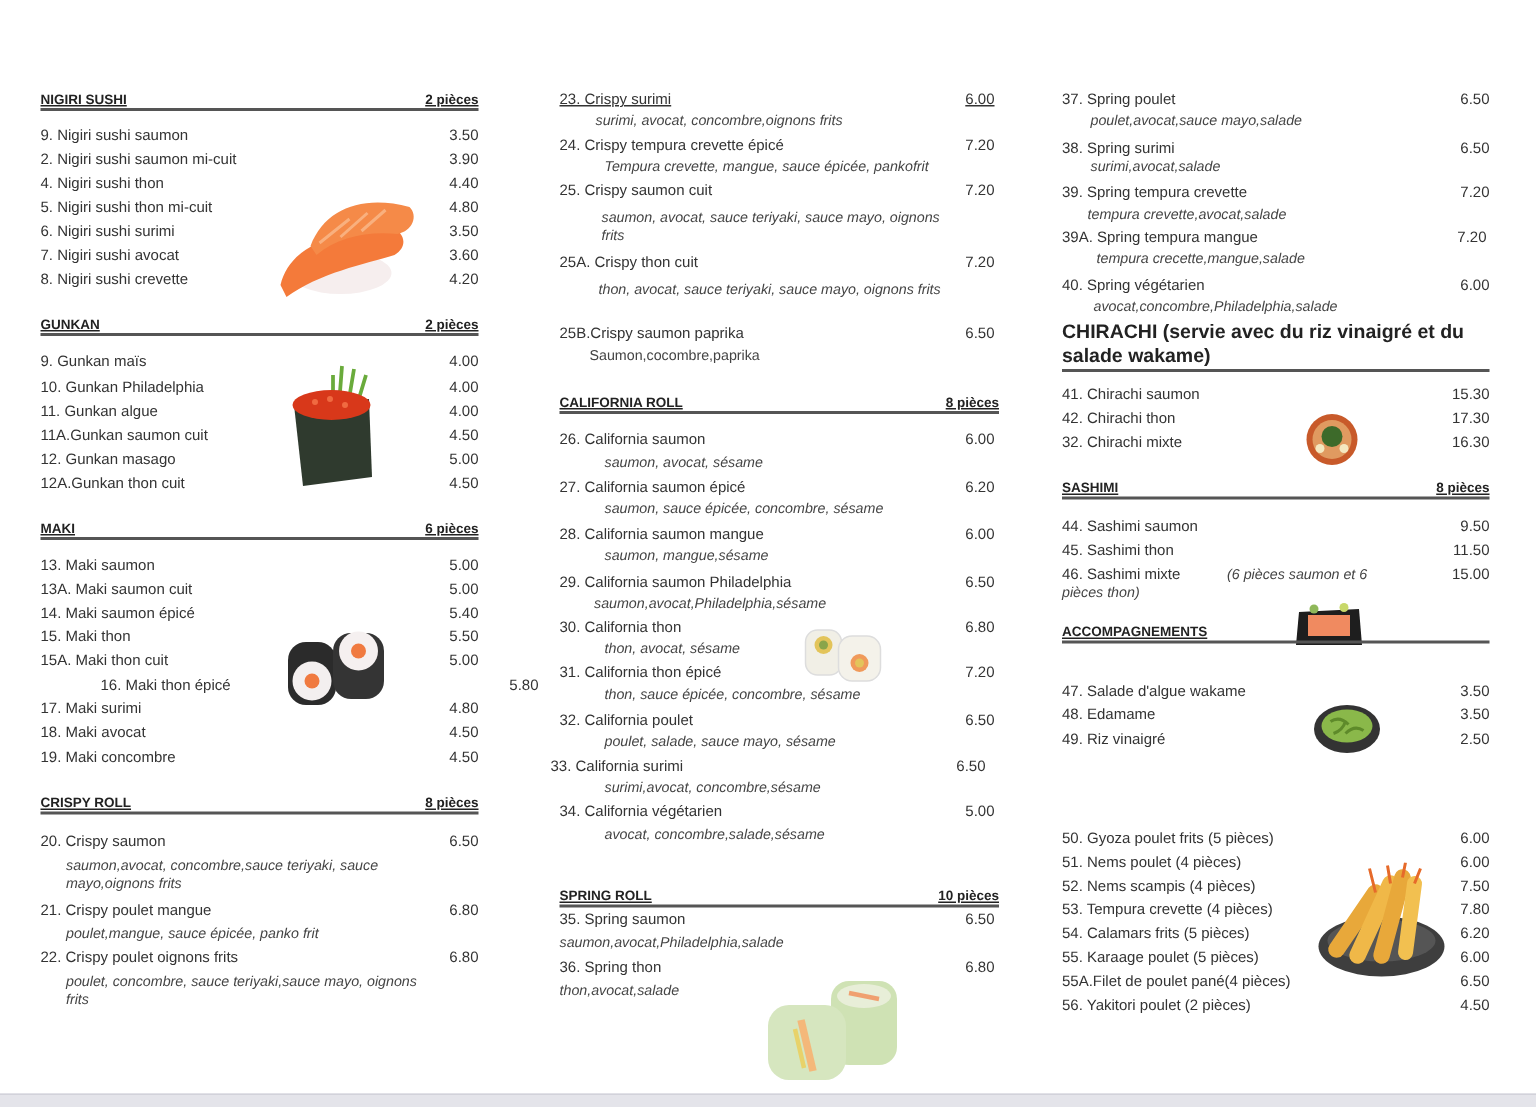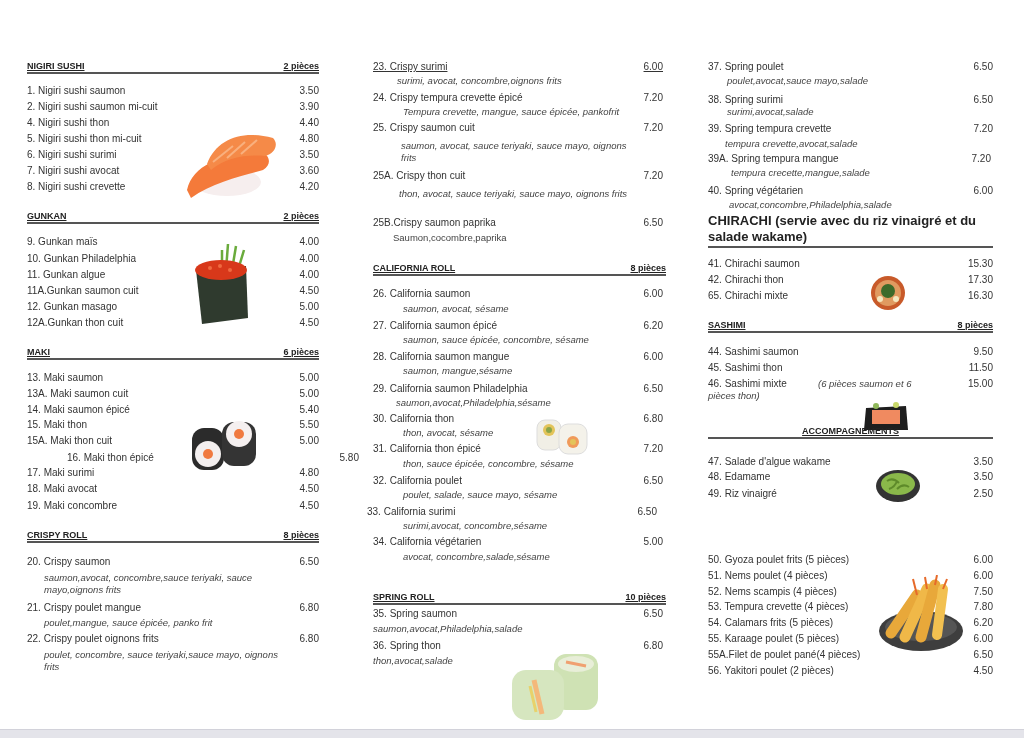--- a/index.html
+++ b/index.html
@@ -29,21 +29,21 @@
 </head>
 <body>
 
 <div class="page">
 
   <div class="sec-head small" style="left:27px; top:61px; width:292px;">
     <span class="t">NIGIRI SUSHI</span>
     <span class="p">2 pièces</span>
   </div>
   <div class="item" style="left:27px; top:84px; width:292px;">
-      <span class="n">1.  Nigiri sushi saumon</span>
+      <span class="n">9.  Nigiri sushi saumon</span>
       <span class="pr">3.50</span>
     </div>
   <div class="item" style="left:27px; top:100px; width:292px;">
       <span class="n">2.  Nigiri sushi saumon mi-cuit</span>
       <span class="pr">3.90</span>
     </div>
   <div class="item" style="left:27px; top:116px; width:292px;">
       <span class="n">4.  Nigiri sushi thon</span>
       <span class="pr">4.40</span>
     </div>
@@ -314,21 +314,21 @@
   </div>
   <div class="item" style="left:708px; top:257px; width:285px;">
       <span class="n">41.  Chirachi saumon</span>
       <span class="pr">15.30</span>
     </div>
   <div class="item" style="left:708px; top:273px; width:285px;">
       <span class="n">42.  Chirachi thon</span>
       <span class="pr">17.30</span>
     </div>
   <div class="item" style="left:708px; top:289px; width:285px;">
-      <span class="n">65.  Chirachi mixte</span>
+      <span class="n">32.  Chirachi mixte</span>
       <span class="pr">16.30</span>
     </div>
   <svg class="img" style="left:870px; top:275px;" width="36" height="36" viewBox="0 0 36 36">
     <circle cx="18" cy="18" r="17" fill="#c85a2a"></circle>
     <circle cx="18" cy="18" r="13" fill="#e09a60"></circle>
     <circle cx="18" cy="16" r="7" fill="#3d6a2a"></circle>
     <circle cx="10" cy="24" r="3" fill="#f4e8c0"></circle>
       <circle cx="26" cy="24" r="3" fill="#f4e8c0"></circle>
   </svg>
 
@@ -349,21 +349,21 @@
       <span class="pr">15.00</span>
     </div>
   <div class="desc" style="left:708px; top:378px; width:215px; text-indent:110px;">(6 pièces saumon et 6 pièces thon)</div>
   <svg class="img" style="left:862px; top:400px;" width="48" height="32" viewBox="0 0 48 32">
     <path d="M4 8 L 44 6 L 46 30 L 2 30 Z" fill="#1e1e1e"></path>
     <rect x="10" y="10" width="28" height="14" fill="#f08a60"></rect>
     <circle cx="14" cy="6" r="3" fill="#8fb85a"></circle>
       <circle cx="34" cy="5" r="3" fill="#c8d86a"></circle>
   </svg>
 
-  <div class="sec-head small" style="left:708px; top:426px; width:285px;justify-content:center;">
+  <div class="sec-head small" style="left:708px; top:416px; width:285px;">
     <span class="t">ACCOMPAGNEMENTS</span>
   </div>
   <div class="item" style="left:708px; top:455px; width:285px;">
       <span class="n">47.  Salade d'algue wakame</span>
       <span class="pr">3.50</span>
     </div>
   <div class="item" style="left:708px; top:470px; width:285px;">
       <span class="n">48.  Edamame</span>
       <span class="pr">3.50</span>
     </div>

